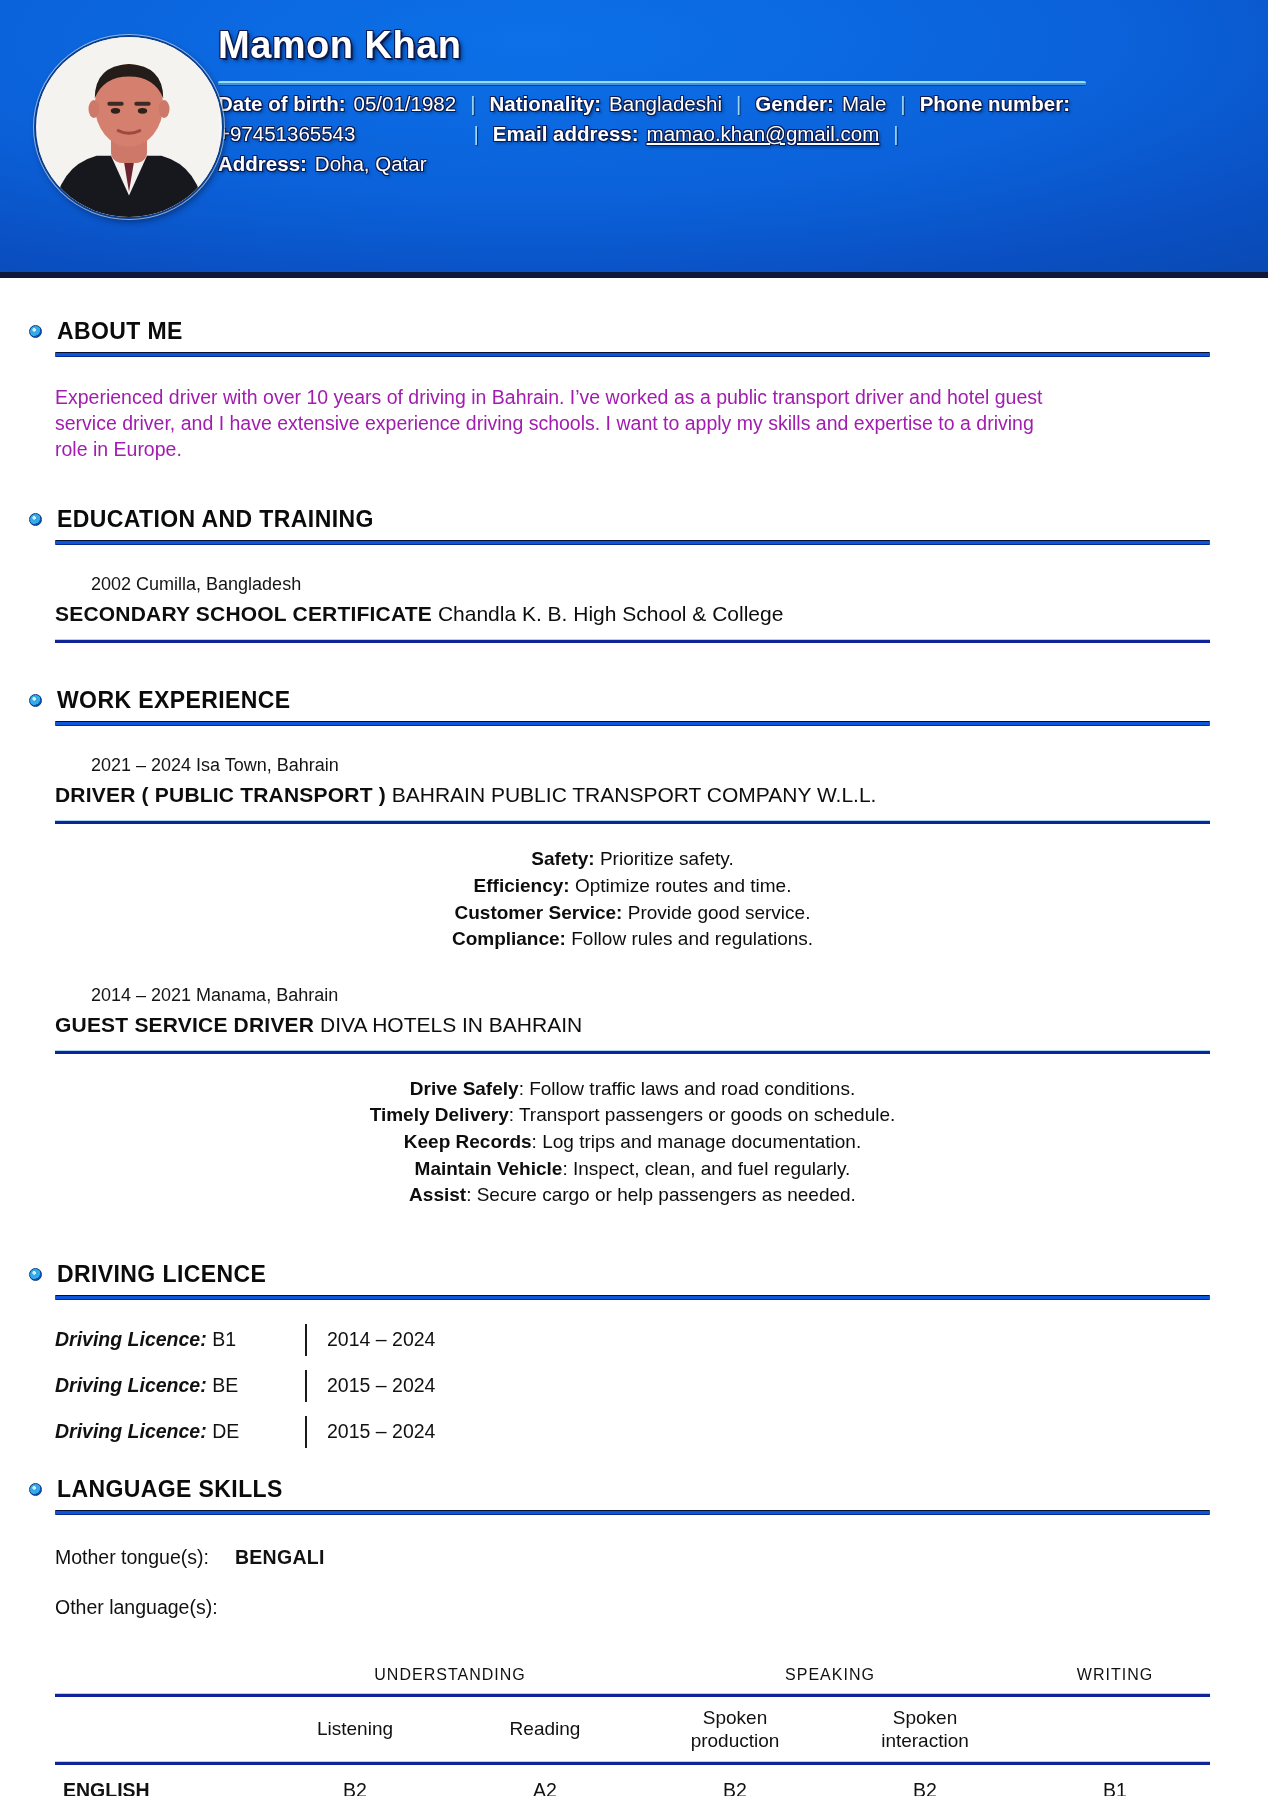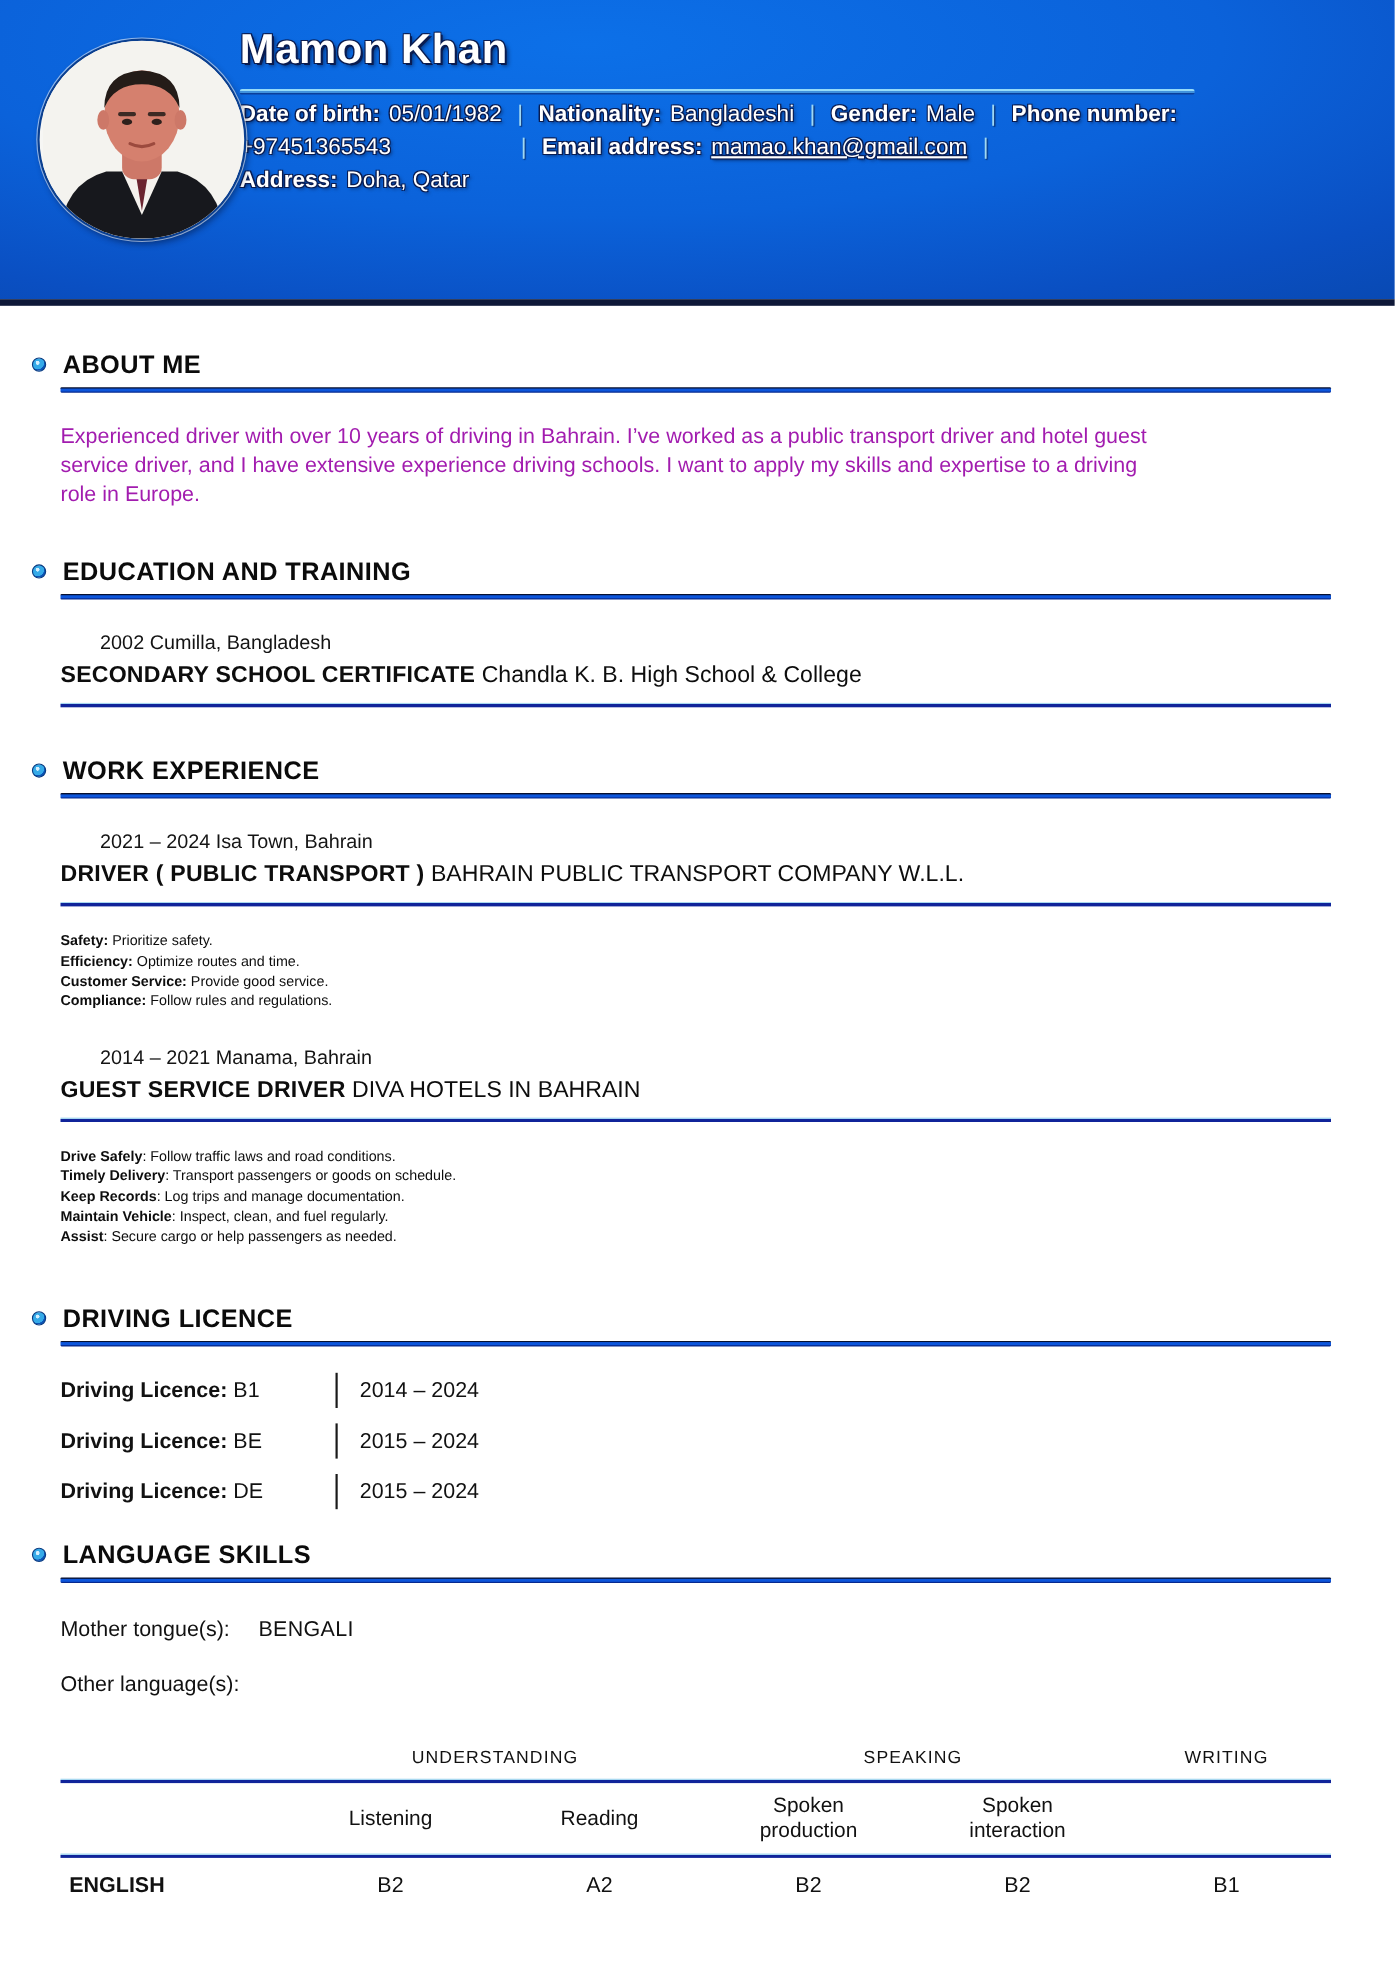--- a/index.html
+++ b/index.html
@@ -128,46 +128,47 @@
   }
   .entry-title {
     margin-top: 7px;
     font-size: 21px;
     color: #0d0d0d;
   }
   .entry-title .strong { font-weight: bold; letter-spacing:.2px; }
 
   .duties { margin-top: 22px; }
   .duty {
-    font-size: 13px;
+    font-size: 19px;
     line-height: 1.4;
     color: #0d0d0d;
+    text-align: center;
   }
   .duty .strong { font-weight: bold; }
 
   
   .lic-rows { margin-top: 24px; }
   .lic-row {
     display: flex;
     align-items: center;
     margin-bottom: 14px;
     font-size: 19.5px;
   }
   .lic-label { width: 250px; }
-  .lic-label .strong { font-weight: bold; }
+  .lic-label .strong { font-weight: bold; font-style: italic; }
   .vbar {
     width: 2px; height: 32px;
     background: #1a1a1a;
     margin: 0 20px 0 0;
     flex: 0 0 auto;
   }
 
   
   .mother-line { margin-top: 31px; font-size: 19.5px; }
-  .mother-line .mother { font-weight: normal; margin-left: 26px; letter-spacing:.3px; }
+  .mother-line .mother { font-weight: bold; margin-left: 26px; letter-spacing:.3px; }
   .other-line  { margin-top: 27px; font-size: 19.5px; }
 
   .lang-table { margin-top: 38px; }
   .lt-grid {
     display: grid;
     grid-template-columns: 205px repeat(5, 1fr);
     align-items: center;
   }
   .lt-cell { text-align: center; padding: 9px 4px; font-size: 19px; }
   .lt-group { font-weight: normal; letter-spacing: 1px; font-size: 16px; }

